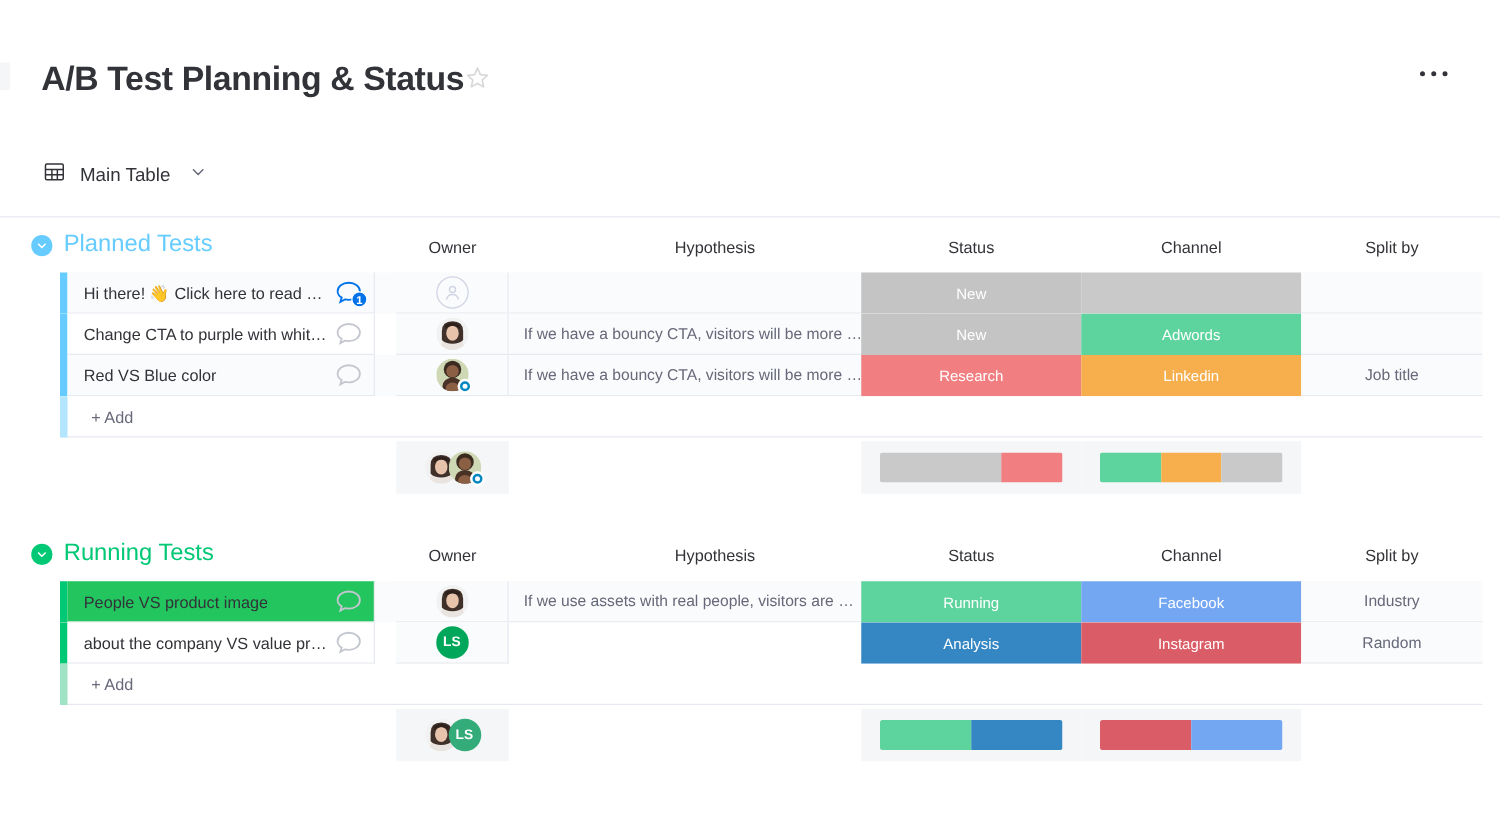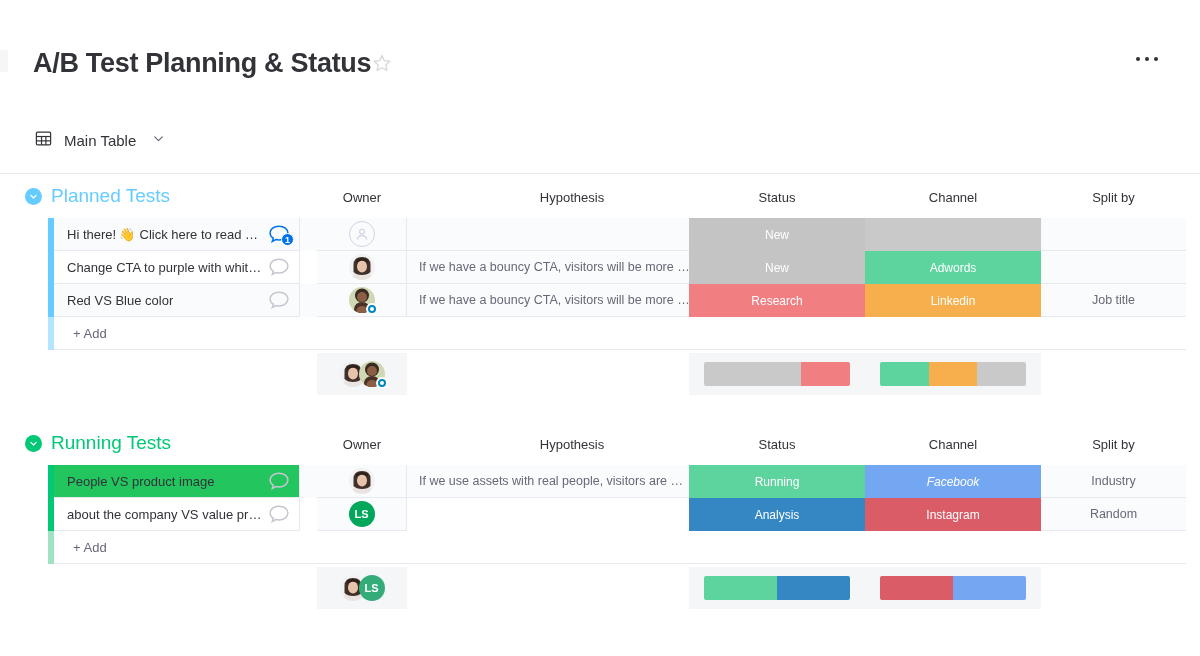--- a/index.html
+++ b/index.html
@@ -413,21 +413,21 @@
                 <path d="M4.5 11 q0-8 8.5-8 q8.5 0 8.5 8 v7 q-3 3 -8.5 3 q-5.5 0 -8.5 -3 z" fill="#40302a"></path>
                 <ellipse cx="13" cy="12.5" rx="5" ry="6" fill="#e8c3ac"></ellipse>
                 <path d="M7 9 q6-5 12 0 v-3 q-6 -4 -12 0 z" fill="#2e211c"></path>
               </svg></div>
           </div>
         </div>
         <div class="cell hypo">
           <span class="t">If we use assets with real people, visitors are …</span>
         </div>
         <div class="cell status" style="background: rgb(93, 211, 158);">Running</div>
-        <div class="cell channel" style="background: rgb(116, 167, 242); font-style: italic;">Facebook</div>
+        <div class="cell channel" style="background: rgb(116, 167, 242);">Facebook</div>
         <div class="cell split">Industry</div>
       </div>
       <div class="row" style="top: 63px;">
         <div class="row-bar" style="background: rgb(0, 200, 117);"></div>
         <div class="cell name" style="background: rgb(255, 255, 255);">
           <span class="txt">about the company VS value proposi…</span>
           <div class="bubble-wrap"><svg class="bubble" width="22" height="20" viewBox="0 0 24 22" fill="none" stroke="#c5c7d0" stroke-width="1.6">
               <path d="M12 2.4 C6.4 2.4 2.2 5.7 2.2 9.8 C2.2 12.1 3.6 14.2 5.8 15.5 L4.6 19.2 L8.6 17.1 C9.7 17.4 10.8 17.5 12 17.5 C17.6 17.5 21.8 14.1 21.8 9.8 C21.8 5.7 17.6 2.4 12 2.4 Z"></path>
             </svg></div>
         </div>

